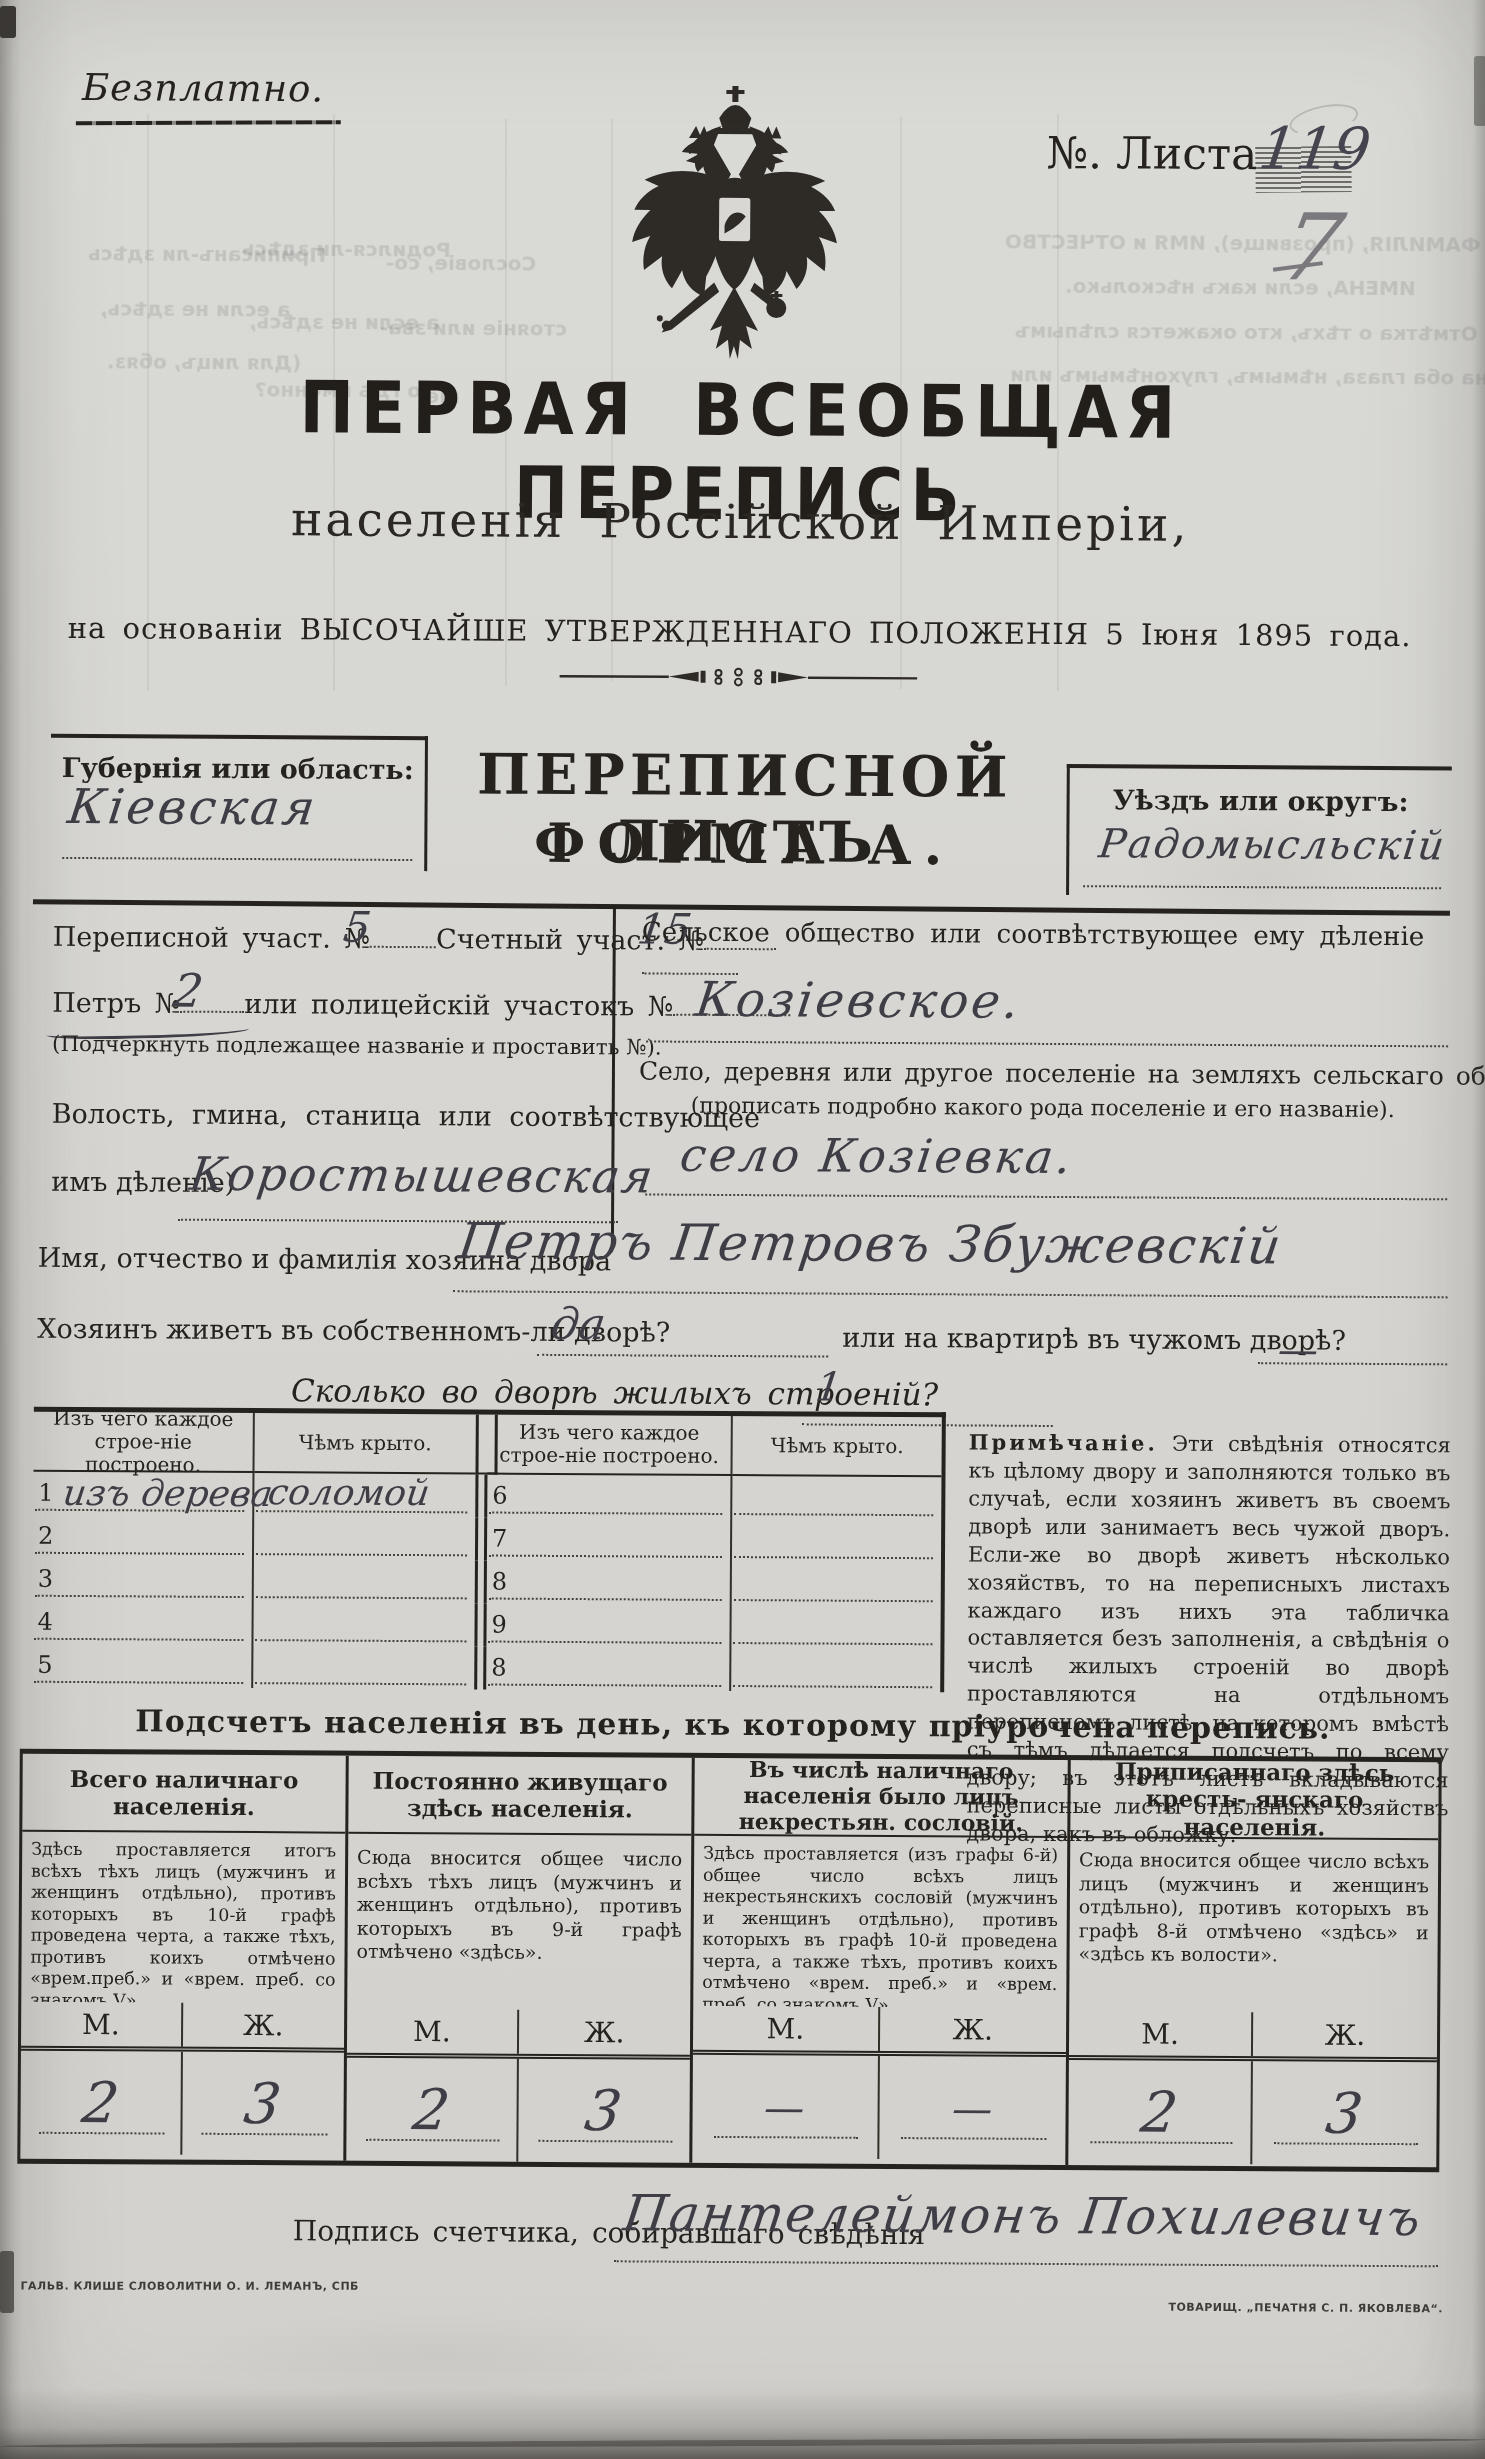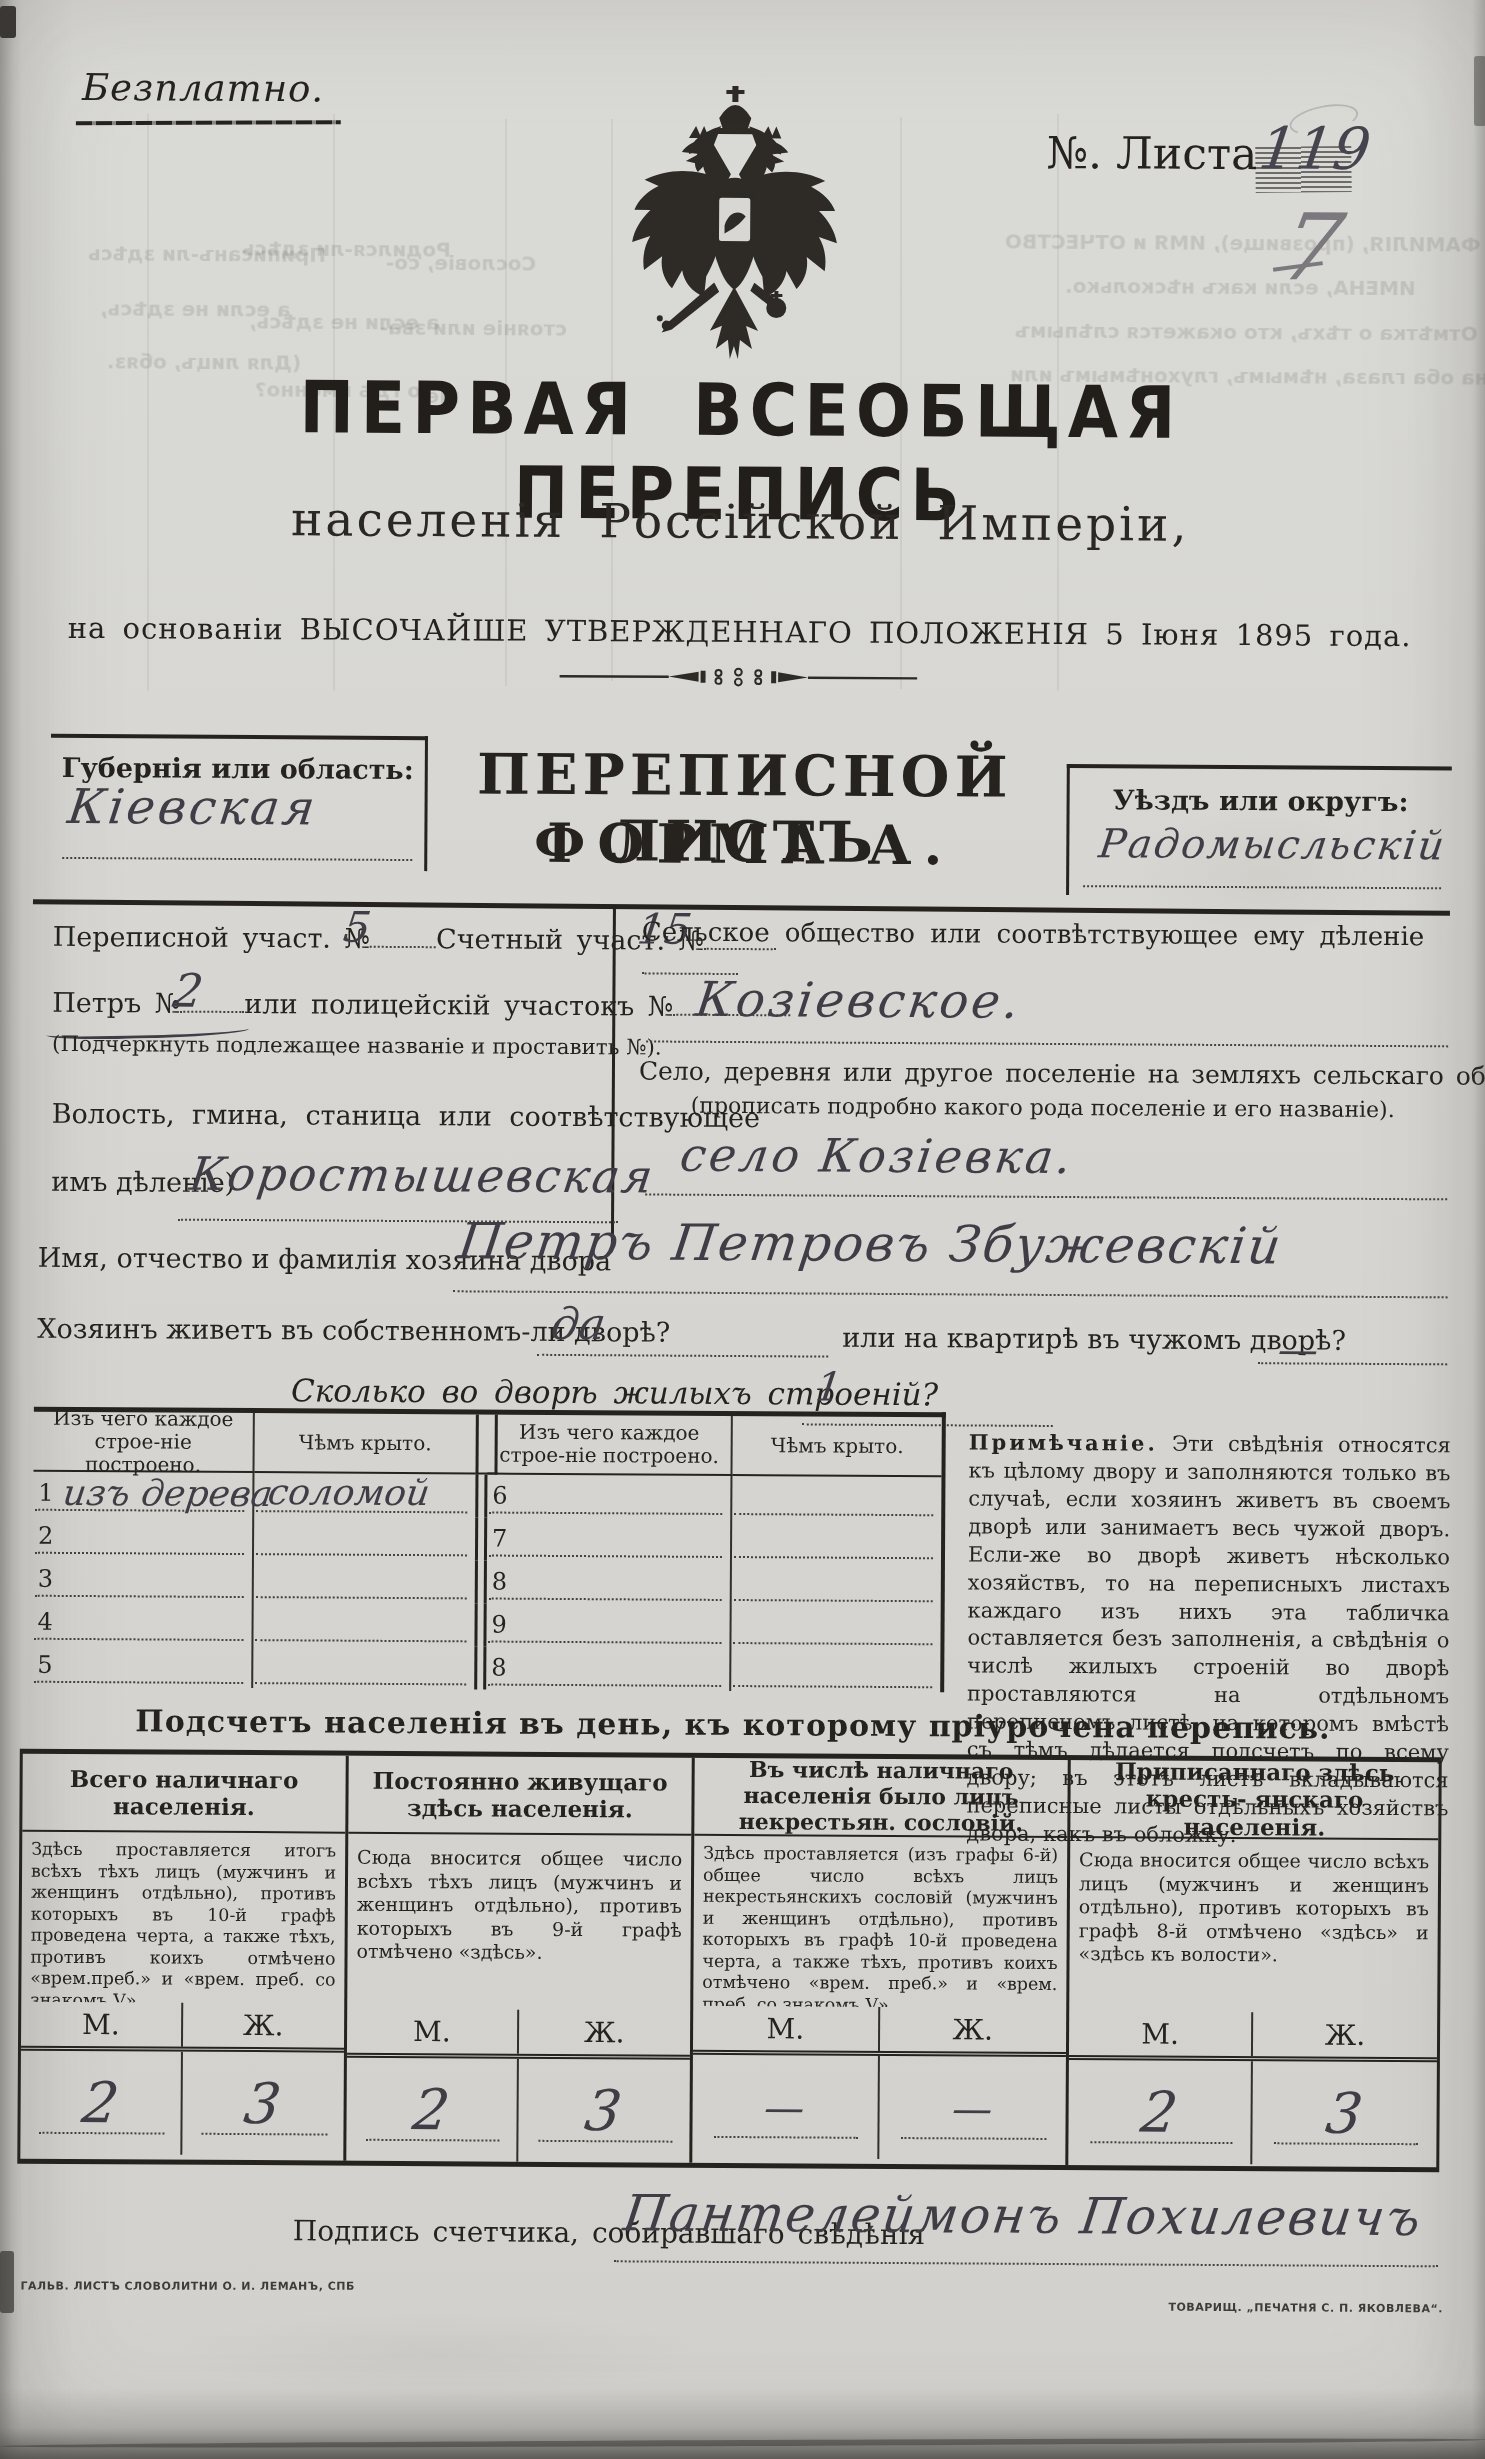--- a/index.html
+++ b/index.html
@@ -362,21 +362,21 @@
               <span class="vdot"></span>
             </div>
         </div>
       </div>
     </div>
 
     <div class="abs lbl" style="left:306px;top:2213px;font-size:28px;word-spacing:4px;">Подпись счетчика, собиравшаго свѣдѣнія</div>
     <div class="abs hw" style="left:637px;top:2181px;font-size:50px;letter-spacing:2px;">Пантелеймонъ Похилевичъ</div>
     <div class="abs dot" style="left:627px;top:2257px;width:824px;"></div>
 
-    <div class="abs lbl" style="left:34px;top:2279px;font-family:'DejaVu Sans',sans-serif;font-weight:bold;font-size:11px;letter-spacing:0.5px;opacity:.85;transform:rotate(-.3deg);">ГАЛЬВ. ЛИСТЪ СЛОВОЛИТНИ О. И. ЛЕМАНЪ, СПБ</div>
+    <div class="abs lbl" style="left:34px;top:2279px;font-family:'DejaVu Sans',sans-serif;font-weight:bold;font-size:11px;letter-spacing:0.5px;opacity:.85;transform:rotate(-.3deg);">ГАЛЬВ. КЛИШЕ СЛОВОЛИТНИ О. И. ЛЕМАНЪ, СПБ</div>
     <div class="abs lbl" style="left:1182px;top:2294px;font-family:'DejaVu Sans',sans-serif;font-weight:bold;font-size:11px;letter-spacing:0.5px;opacity:.85;">ТОВАРИЩ. „ПЕЧАТНЯ С. П. ЯКОВЛЕВА“.</div>
   </div>
 
   <div class="abs edge" style="left:0;top:0;width:22px;height:100%;background:linear-gradient(to right,rgba(60,58,54,.32),rgba(60,58,54,.08) 60%,transparent);"></div>
   <div class="abs edge" style="right:0;top:0;width:14px;height:100%;background:linear-gradient(to left,rgba(60,58,54,.22),transparent);"></div>
   <div class="abs edge" style="left:0;bottom:0;width:100%;height:72px;background:linear-gradient(to bottom,transparent,rgba(90,88,84,.25) 55%,rgba(62,60,56,.78));"></div>
   <div class="abs edge" style="left:0;bottom:14px;width:100%;height:6px;background:rgba(44,42,39,.45);transform:rotate(-.25deg);border-radius:50%;"></div>
   <div class="abs edge" style="left:0;top:6px;width:16px;height:32px;background:#3a3733;border-radius:3px;"></div>
   <div class="abs edge" style="left:0;top:2251px;width:14px;height:62px;background:rgba(52,50,46,.7);border-radius:3px;"></div>
   <div class="abs edge" style="right:0;top:56px;width:12px;height:70px;background:rgba(52,50,46,.45);border-radius:3px;"></div>

